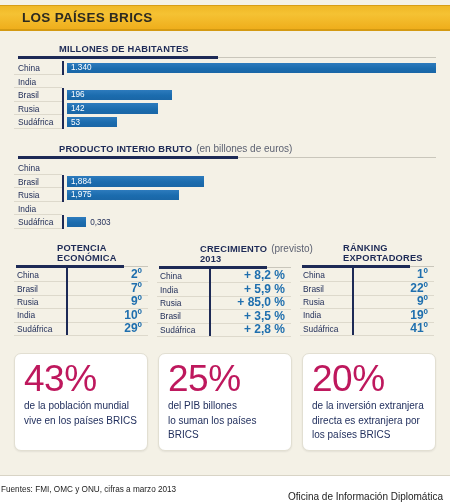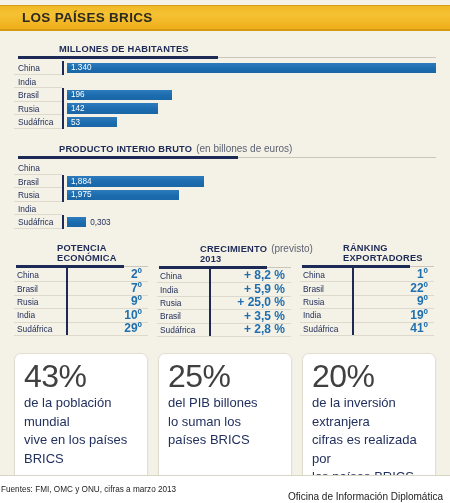--- a/index.html
+++ b/index.html
@@ -169,28 +169,28 @@
   .statbox {
     width: 136px;
     min-height: 68px;
     background: #ffffff;
     border: 1px solid #e2dfd2;
     border-radius: 7px;
     box-shadow: 0 1px 2px rgba(0,0,0,.07);
     padding: 6px 9px 8px 9px;
   }
   .statbox .big {
-    font-size: 32px;
+    font-size: 37px;
     font-weight: normal;
-    color: #404040;
+    color: #be185d;
     line-height: 1.04;
     letter-spacing: -.5px;
   }
   .statbox .cap {
-    font-size: 13px;
+    font-size: 10px;
     color: #22305e;
     line-height: 1.42;
     margin-top: 1px;
   }
 
   
   .footer {
     position: absolute;
     left: 0; right: 0; bottom: 0;
     height: 28px;
@@ -359,21 +359,21 @@
       <div class="trow">
         <span class="name">China</span>
         <span class="val">+ 8,2 %</span>
       </div>
       <div class="trow">
         <span class="name">India</span>
         <span class="val">+ 5,9 %</span>
       </div>
       <div class="trow">
         <span class="name">Rusia</span>
-        <span class="val">+ 25,0 %</span>
+        <span class="val">+ 85,0 %</span>
       </div>
       <div class="trow">
         <span class="name">Brasil</span>
         <span class="val">+ 3,5 %</span>
       </div>
       <div class="trow">
         <span class="name">Sudáfrica</span>
         <span class="val">+ 2,8 %</span>
       </div>
     </div>
@@ -425,21 +425,21 @@
     <div class="cap">
       <div>del PIB billones</div>
       <div>lo suman los países BRICS</div>
     </div>
   </div>
 
   <div class="statbox">
     <div class="big">20%</div>
     <div class="cap">
       <div>de la inversión extranjera</div>
-      <div>cifras es realizada por</div>
+      <div>directa es extranjera por</div>
       <div>los países BRICS</div>
     </div>
   </div>
 
 </div>
 
 <div class="footer">
   <span class="src">Fuentes: FMI, OMC y ONU, cifras a marzo 2013</span>
   <span class="office">Oficina de Información Diplomática</span>
 </div>

